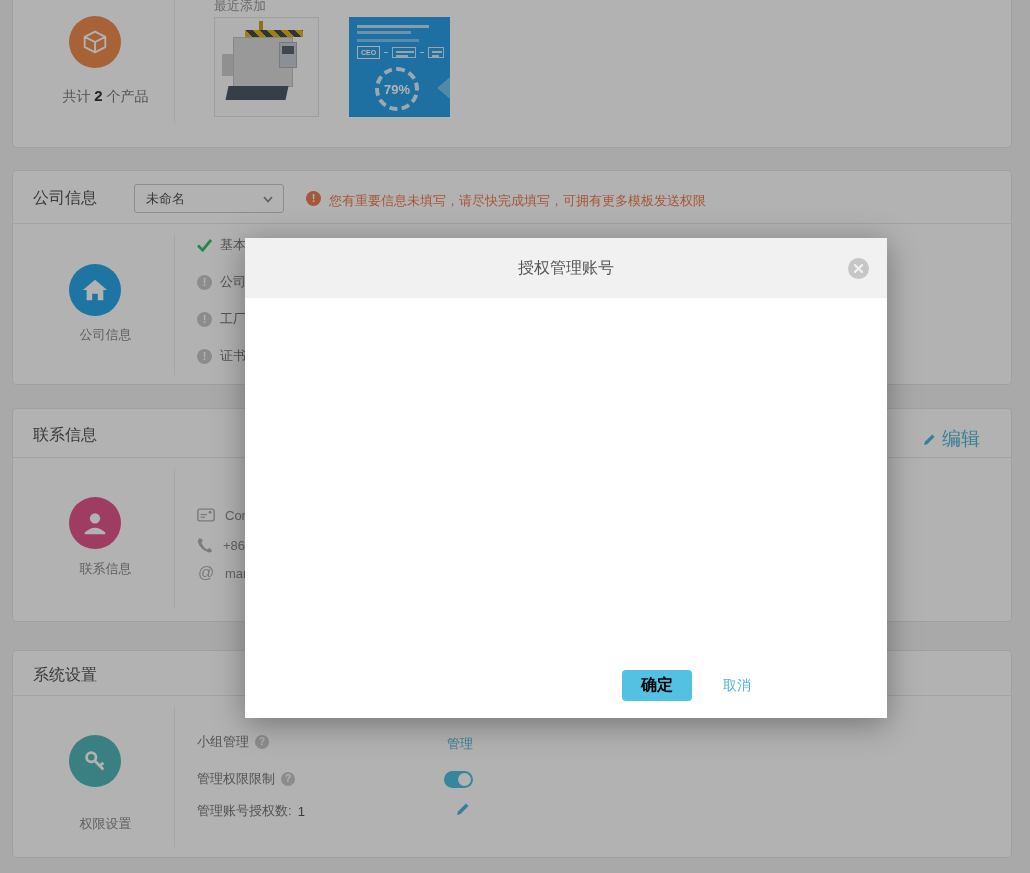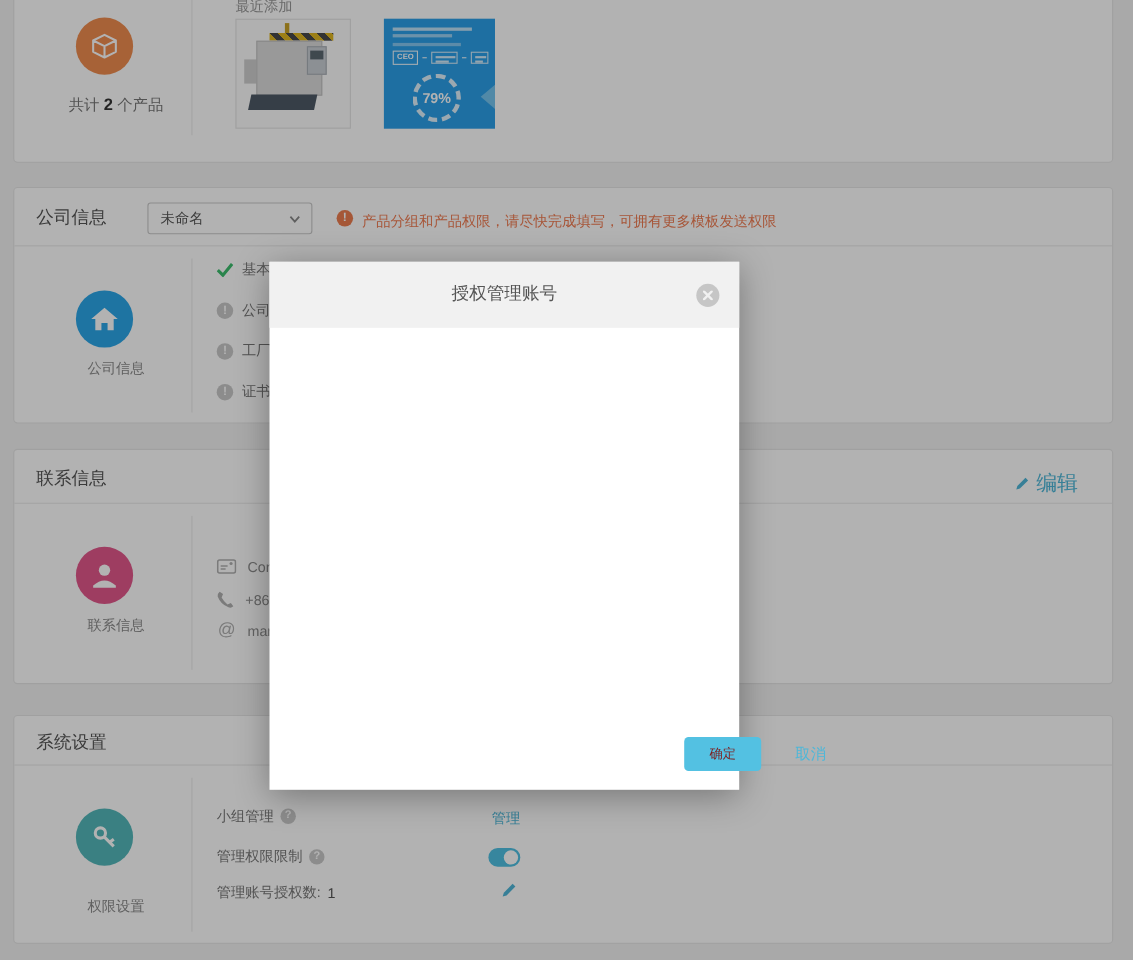--- a/index.html
+++ b/index.html
@@ -109,41 +109,41 @@
   .help-dot::after { content:"?"; }
   .manage-link { position:absolute; left:434px; font-size:13px; color:#4fb7d8; cursor:pointer; }
   .toggle { position:absolute; left:431px; width:29px; height:17px; border-radius:9px;
             background:#4fc0e2; cursor:pointer; }
   .toggle .knob { position:absolute; right:2px; top:2px; width:13px; height:13px;
                   border-radius:50%; background:#fff; }
   .pencil-btn { position:absolute; left:443px; cursor:pointer; }
 
   
   .overlay { position:absolute; inset:0; background:rgba(0,0,0,0.30); z-index:10; }
-  .modal { position:absolute; left:245px; top:238px; width:427px; height:480px; z-index:20;
+  .modal { position:absolute; left:245px; top:238px; width:642px; height:480px; z-index:20;
            background:#fff; box-shadow:0 6px 30px rgba(0,0,0,.35); }
   .modal-header { position:absolute; left:0; right:0; top:0; height:60px; background:#f1f1f1; }
   .modal-title { text-align:center; line-height:60px; font-size:16px; color:#555; }
   .modal-close { position:absolute; right:18px; top:20px; width:21px; height:21px;
                  border-radius:50%; background:#c6c6c6; cursor:pointer;
                  display:flex; align-items:center; justify-content:center; }
   .modal-desc { position:absolute; left:24px; top:86px; font-size:13px; color:#999; }
   .mtable { position:absolute; left:24px; right:24px; top:134px; }
   .mtable-head { height:40px; background:#f4f4f4; position:relative;
                  font-size:13px; color:#666; }
   .mtable-head .c1 { position:absolute; left:20px; top:12px; }
   .mtable-head .c2 { position:absolute; left:131px; top:12px; }
   .mtable-row { height:48px; border-bottom:1px solid #ebebeb; position:relative; }
   .checkbox { position:absolute; left:12px; top:15px; width:18px; height:18px; border-radius:3px;
               background:#4fc3e4; display:flex; align-items:center; justify-content:center;
               cursor:pointer; }
   .mrow-label { position:absolute; left:40px; top:16px; font-size:13px; color:#555; }
   .btn-confirm { position:absolute; left:377px; top:432px; width:70px; height:31px;
-                 background:#53c1e2; border:none; border-radius:4px; color:#7f1d1d;
-                 font-size:12px; cursor:pointer; font-family:inherit; }
+                 background:#53c1e2; border:none; border-radius:4px; color:#000000;
+                 font-size:16px; cursor:pointer; font-family:inherit;font-weight:bold; }
   .btn-cancel { position:absolute; left:462px; top:432px; width:60px; height:31px;
                 line-height:31px; text-align:center; font-size:14px; color:#4fb7d8;
                 cursor:pointer; }
 </style>
 </head>
 <body>
 
 <div id="screen">
 
   <div class="card" id="card-products">
@@ -196,21 +196,21 @@
 
   <div class="card" id="card-company">
     <div class="section-title">公司信息</div>
     <div class="select">
       <span>未命名</span>
       <svg width="10" height="7" viewBox="0 0 10 7">
         <polyline points="1,1 5,5.5 9,1" fill="none" stroke="#888" stroke-width="1.6"></polyline>
       </svg>
     </div>
     <div class="warn-dot" id="company-warning-dot"></div>
-    <div class="warning-text">产品分组和产品权限，请尽快完成填写，可拥有更多模板发送权限</div>
+    <div class="warning-text">您有重要信息未填写，请尽快完成填写，可拥有更多模板发送权限</div>
     <div class="hdr-border"></div>
     <div class="col-divider"></div>
     <div class="circle-icon circle-blue">
       <svg width="28" height="26" viewBox="0 0 30 28">
         <path d="M15 3 L28 14 H24 V25 H18 v-7 h-6 v7 H6 V14 H2 Z" fill="#ffffff"></path>
       </svg>
     </div>
     <div class="icon-label" id="company-icon-label">公司信息</div>
 
     <div class="chk-item" style="top:65px">

